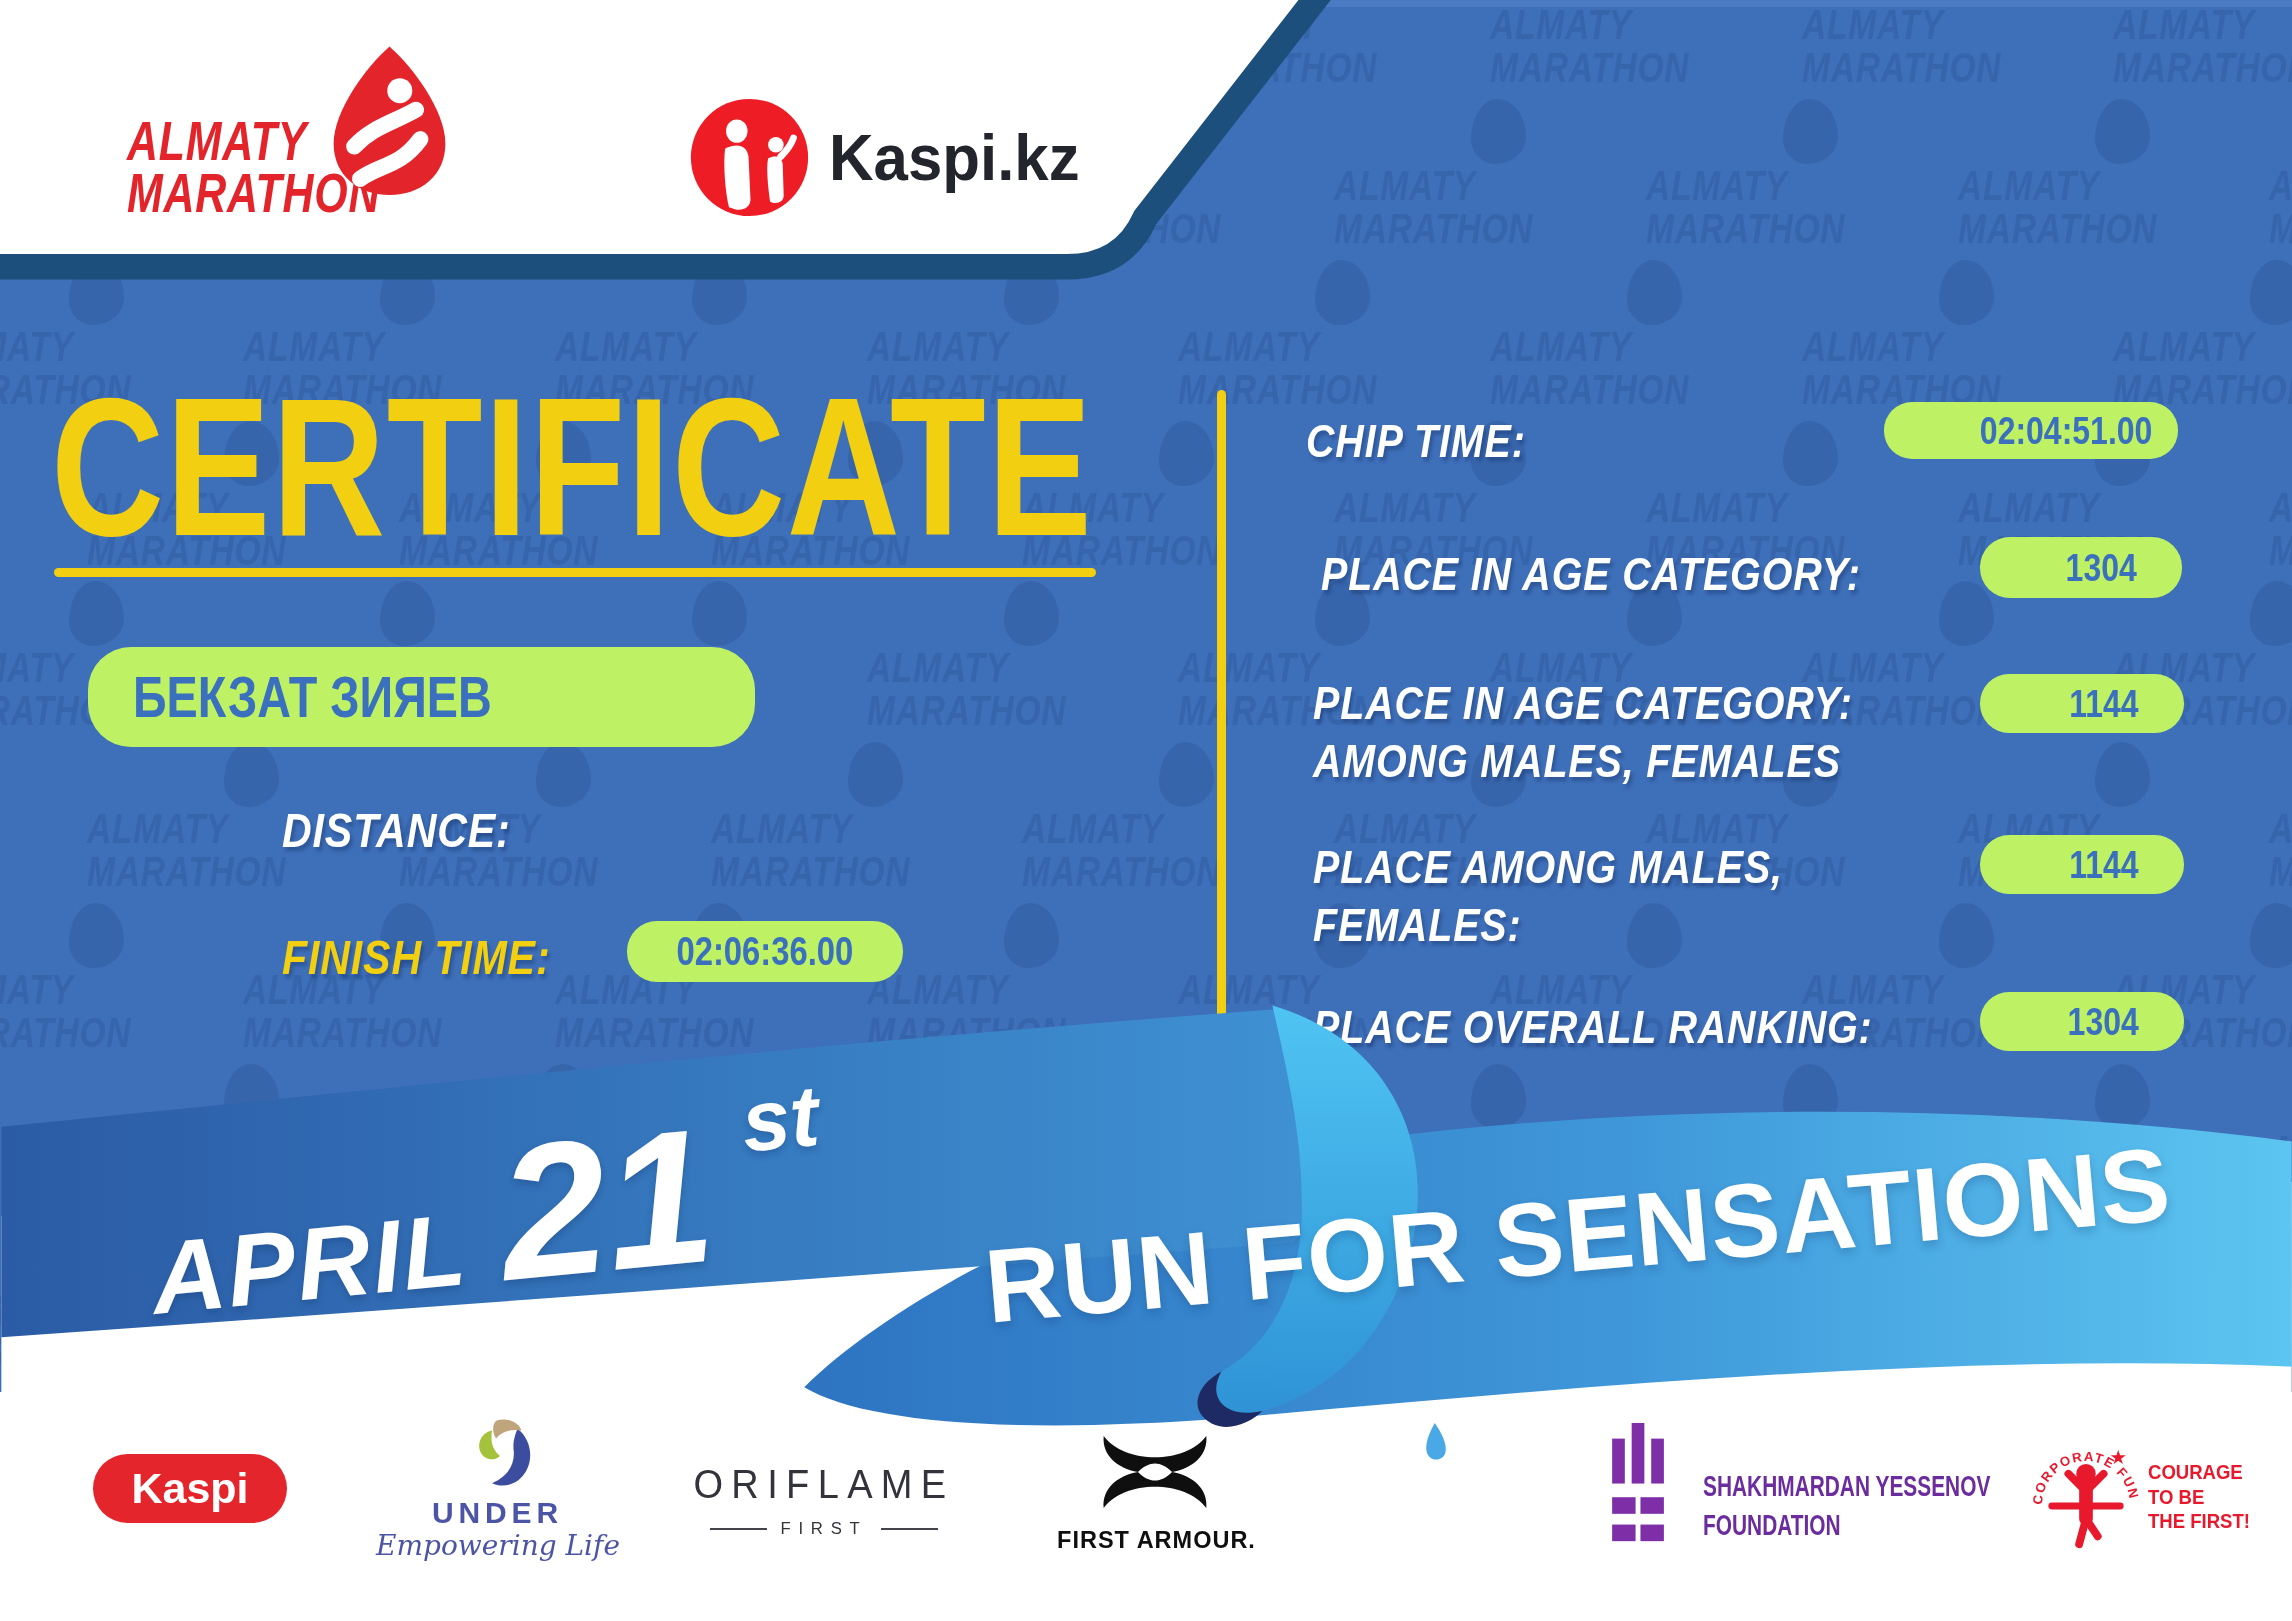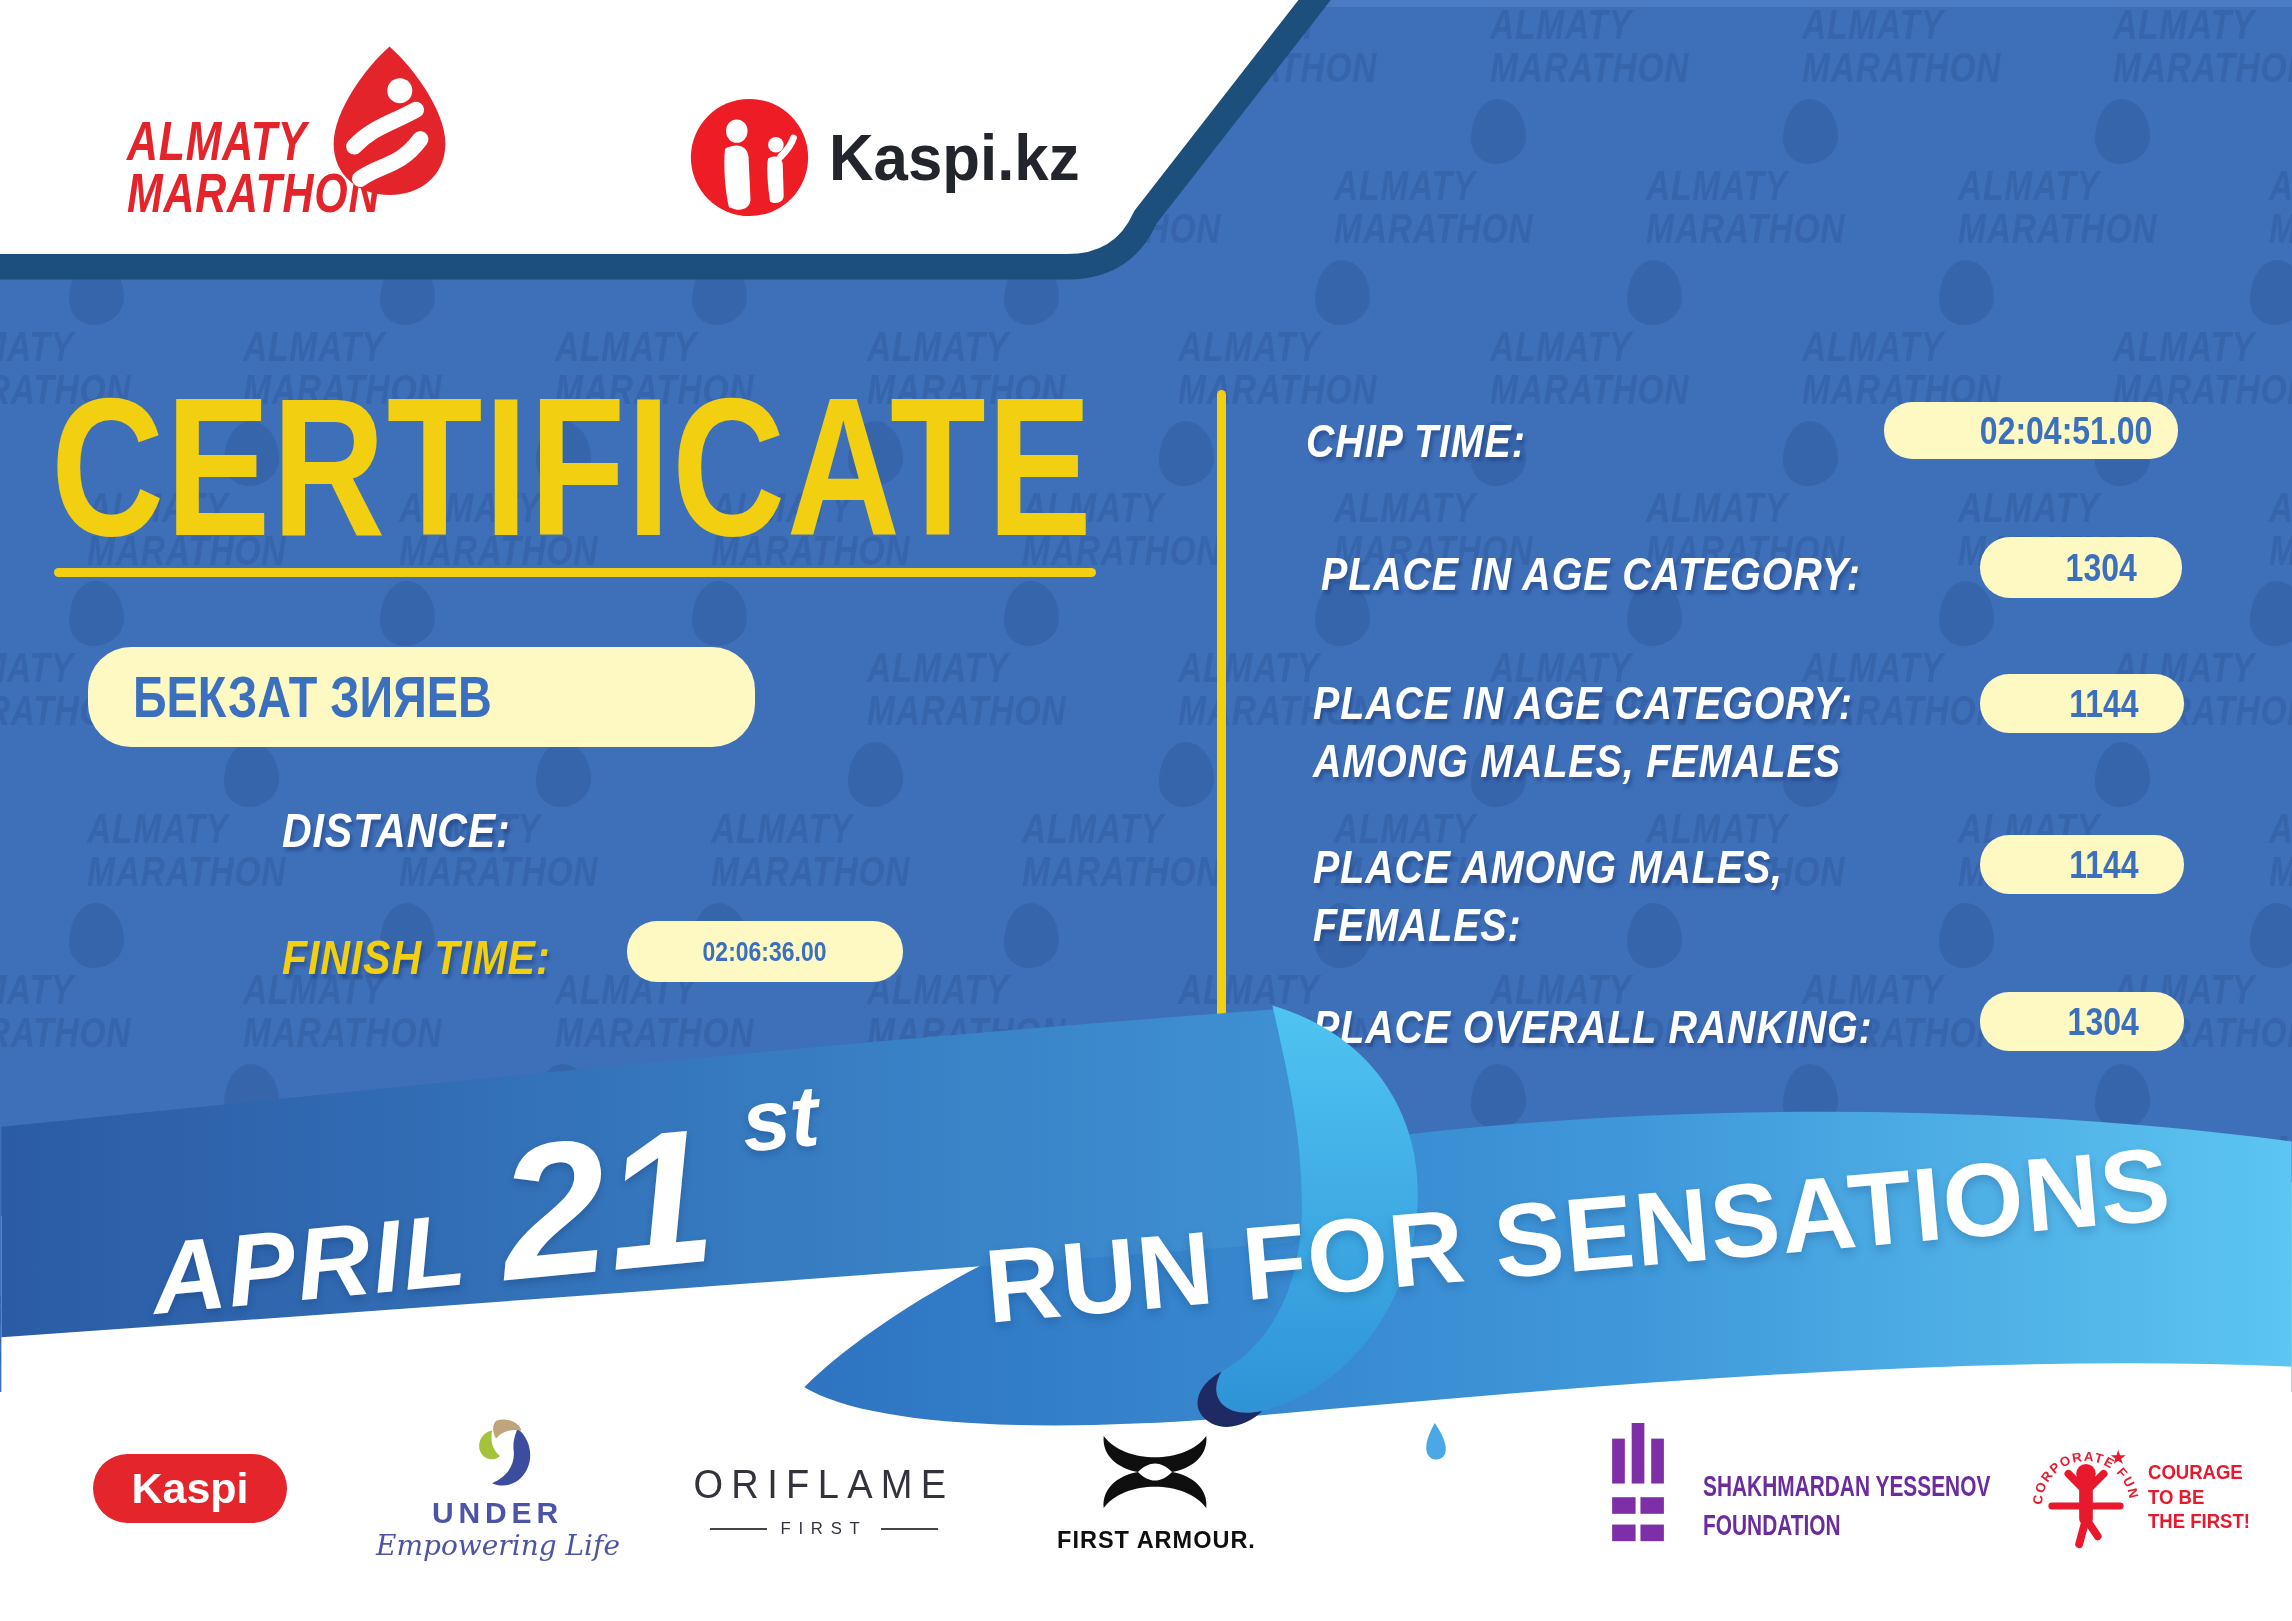--- a/index.html
+++ b/index.html
@@ -20,21 +20,21 @@
   #headerSvg{position:absolute;left:0;top:0;z-index:30;}
   #header-content{position:absolute;left:0;top:0;width:1274px;height:274px;z-index:31;}
   .almaty-word{position:absolute;left:127px;top:116px;color:#e4242b;font-weight:bold;font-style:italic;
                font-size:55px;line-height:.94;transform:scaleX(.78);transform-origin:left top;letter-spacing:1px;}
   #kaspi-text{position:absolute;left:829px;top:120px;font-size:65px;font-weight:bold;color:#22252b;
               transform:scaleX(.95);transform-origin:left top;}
   
   #title{position:absolute;left:51px;top:370px;font-size:196px;font-weight:bold;color:#f2cf10;line-height:1;
          transform:scaleX(.8);transform-origin:left top;letter-spacing:2px;white-space:nowrap;z-index:10;}
   #underline{position:absolute;left:54px;top:568px;width:1042px;height:8.8px;background:#f2cf10;border-radius:4.9px;z-index:10;}
-  .pill{position:absolute;background:#fef9c3;display:flex;align-items:center;color:#3a70bd;font-weight:bold;z-index:10;}
+  .pill{position:absolute;background:#bef264;display:flex;align-items:center;color:#3a70bd;font-weight:bold;z-index:10;}
   .pill span{transform:scaleX(.82);white-space:nowrap;}
   .pill.center{justify-content:center;}
   .pill.right{justify-content:flex-end;}
   .lbl{position:absolute;font-weight:bold;font-style:italic;color:#fff;font-size:47px;line-height:1.24;
        transform:scaleX(.84);transform-origin:left top;white-space:nowrap;letter-spacing:1px;
        text-shadow:2.9px 3.9px 3.9px rgba(15,40,90,.35);z-index:10;}
   .lbl .l2{display:block;}
   .lbl.yellow{color:#f2cf10;}
   #divider{position:absolute;left:1217px;top:390px;width:8.8px;height:731px;background:#f2cf10;border-radius:4.9px;z-index:10;}
   
@@ -468,21 +468,21 @@
 
   <div id="title">CERTIFICATE</div>
   <div id="underline"></div>
 
   <div class="pill" style="left:88px;top:647px;width:667px;height:100px;border-radius:43px;padding-left:45px;font-size:57px;">
     <span style="transform-origin:left center;">БЕКЗАТ ЗИЯЕВ</span>
   </div>
 
   <div class="lbl" style="left:282px;top:800px;font-size:49px;">DISTANCE:</div>
   <div class="lbl yellow" style="left:282px;top:927px;font-size:49px;">FINISH TIME:</div>
-  <div class="pill center" style="left:627px;top:921px;width:276px;height:61px;border-radius:30px;font-size:28px;">
+  <div class="pill center" style="left:627px;top:921px;width:276px;height:61px;border-radius:30px;font-size:40px;">
     <span>02:06:36.00</span>
   </div>
 
   <div id="divider"></div>
 
   <div class="lbl" style="left:1306px;top:412px;">CHIP TIME:</div>
   <div class="pill right" style="left:1884px;top:402px;width:294px;height:57px;border-radius:28px;font-size:39px;padding-right:25.5px;">
     <span style="transform-origin:right center;">02:04:51.00</span>
   </div>
 

